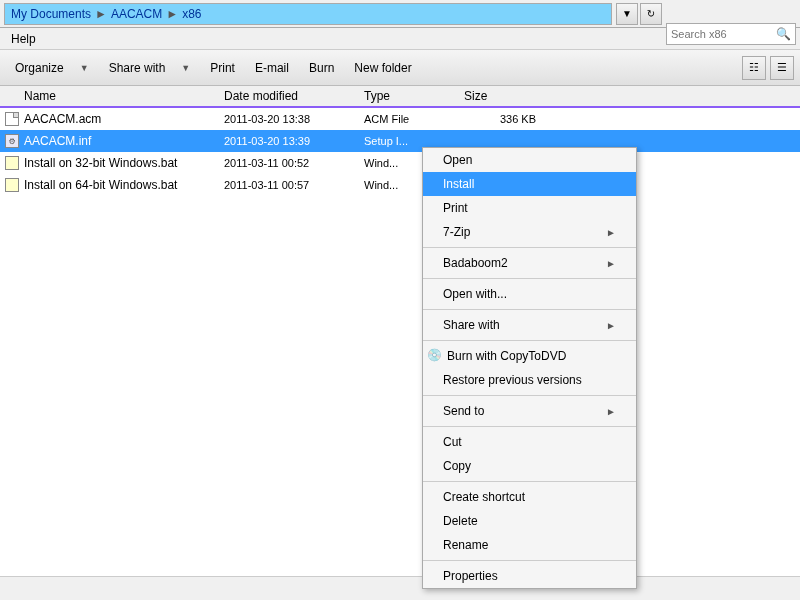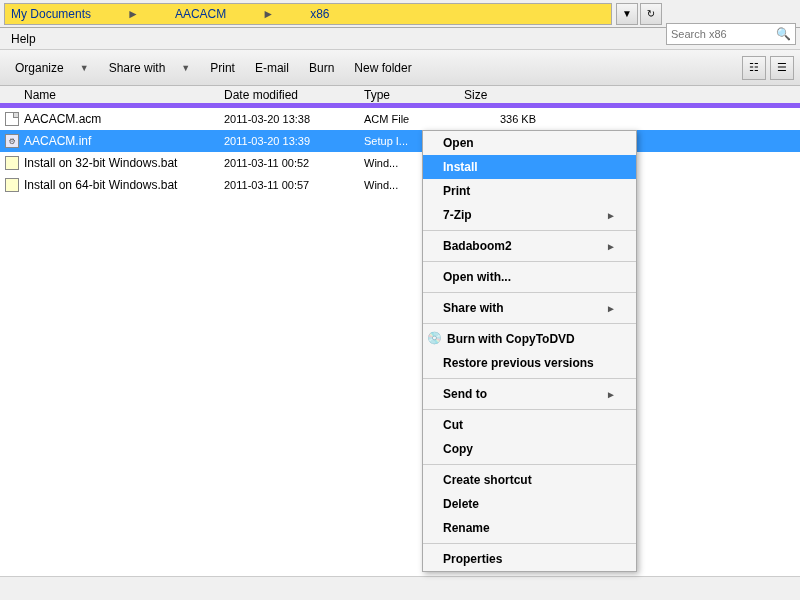--- a/index.html
+++ b/index.html
@@ -19,26 +19,25 @@
       align-items: center;
       background: #f0f0f0;
       border-bottom: 1px solid #aaa;
       padding: 2px 4px;
       height: 28px;
     }
     .address-path {
       flex: 1;
       display: flex;
       align-items: center;
-      background: #fde047;
+      background: #7dd3fc;
       border: 1px solid #aaa;
       height: 22px;
       padding: 0 6px;
       font-size: 12px;
-      gap: 32px;
     }
     .address-path .sep {
       color: #555;
       margin: 0 4px;
     }
     .address-path .path-seg {
       color: #003399;
       cursor: pointer;
     }
     .address-buttons {
@@ -148,21 +147,21 @@
     
     .file-list {
       flex: 1;
       overflow-y: auto;
       background: #fff;
     }
     .file-list-header {
       display: flex;
       align-items: center;
       background: #f0f0f0;
-      border-bottom: 5px solid #8b5cf6;
+      border-bottom: 2px solid #8b5cf6;
       height: 22px;
       padding: 0 4px;
       font-size: 12px;
       position: sticky;
       top: 0;
       z-index: 1;
     }
     .col-name { width: 220px; padding-left: 20px; }
     .col-date { width: 140px; }
     .col-type { width: 100px; }
@@ -208,28 +207,27 @@
       align-items: center;
       padding: 0 8px;
       font-size: 11px;
       color: #333;
     }
 
     
     .context-menu {
       position: absolute;
       left: 422px;
-      top: 130px;
+      top: 147px;
       width: 215px;
       background: #f5f5f5;
       border: 1px solid #aaa;
       box-shadow: 2px 2px 6px rgba(0,0,0,0.3);
       z-index: 100;
       font-size: 12px;
-      font-weight: bold;
     }
     .ctx-item {
       padding: 5px 20px;
       cursor: pointer;
       display: flex;
       align-items: center;
       justify-content: space-between;
       position: relative;
     }
     .ctx-item.highlighted {

